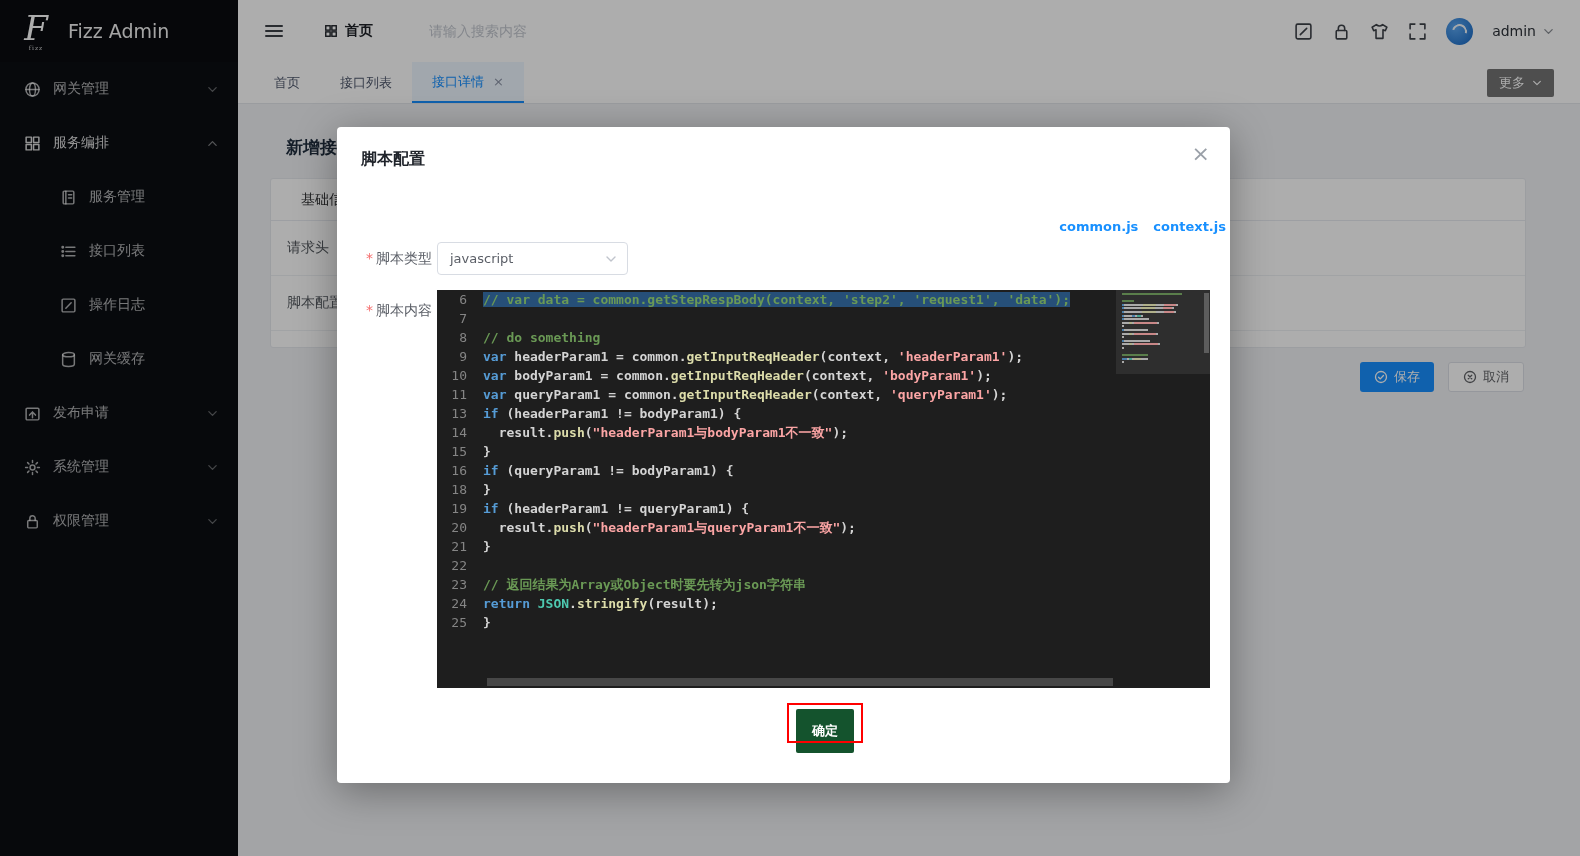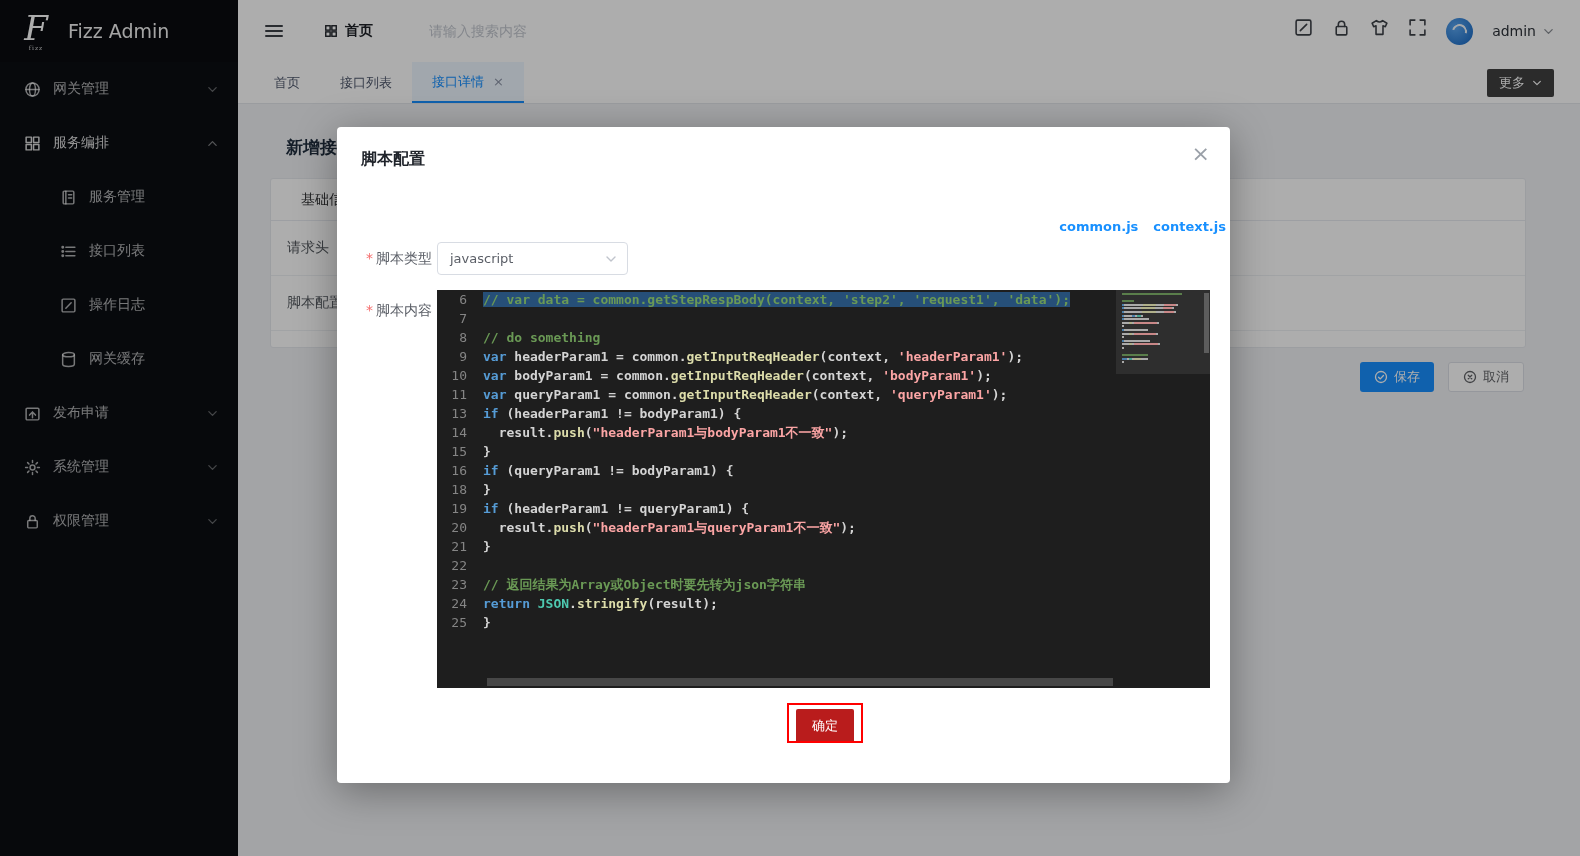--- a/index.html
+++ b/index.html
@@ -23,33 +23,33 @@
   
   #header { position:absolute; left:238px; top:0; right:0; height:62px; background:#fff; display:flex; align-items:center; z-index:1; }
   .hicon { display:inline-flex; color:#3d4148; cursor:pointer; }
   .hicon svg { stroke:currentColor; fill:none; stroke-width:1.5; stroke-linecap:round; stroke-linejoin:round; }
   .hamburger { margin-left:26px; width:20px; height:16px; }
   .bc { display:flex; align-items:center; gap:7px; margin-left:40px; color:#1f2329; font-size:14px; font-weight:700; cursor:pointer; }
   .bc .bci { width:14px; height:14px; display:inline-flex; }
   .bc .bci svg { stroke:#1f2329; fill:none; stroke-width:1.6; }
   #search-input { margin-left:56px; width:220px; border:none; outline:none; font-size:14px; color:#333; background:transparent; }
   #search-input::placeholder { color:#c3c7cf; }
-  .header-right { margin-left:auto; display:flex; gap:19px; padding-right:26px; }
+  .header-right { margin-left:auto; display:flex; align-items:center; gap:19px; padding-right:26px; }
   .header-right .hicon { width:19px; height:19px; }
   .avatar { width:27px; height:27px; border-radius:50%; background:radial-gradient(circle at 35% 35%, #5aa6f0, #1565c0); position:relative; cursor:pointer; }
   .avatar::after { content:""; position:absolute; inset:6px; border:2px solid rgba(255,255,255,.92); border-radius:50%; border-left-color:transparent; border-bottom-color:transparent; transform:rotate(-30deg); }
   .user { display:flex; align-items:center; gap:7px; font-size:14px; color:#2c3138; cursor:pointer; }
   .user .chev { opacity:.8; color:#6b7078; }
 
   
   #tabbar { position:absolute; left:238px; top:62px; right:0; height:42px; background:#fff; border-bottom:1px solid #e3e6ea; display:flex; align-items:stretch; padding-left:16px; z-index:1; }
   .tab { display:inline-flex; align-items:center; padding:0 20px; font-size:13px; color:#515a6e; cursor:pointer; }
   .tab.active { color:#1890ff; background:rgba(24,144,255,.08); border-bottom:2px solid #1890ff; }
   .tab .tclose { margin-left:9px; font-size:13px; color:#8b93a6; line-height:1; }
-  .more-btn { position:absolute; right:26px; top:7px; height:28px; background:#404040; color:#fff; font-size:13px; border:none; border-radius:2px; padding:0 12px; display:flex; align-items:center; gap:7px; cursor:pointer; }
+  .more-btn { position:absolute; right:26px; top:7px; height:28px; background:#737373; color:#fff; font-size:13px; border:none; border-radius:2px; padding:0 12px; display:flex; align-items:center; gap:7px; cursor:pointer; }
   .more-btn .chev { opacity:1; color:#fff; }
 
   
   #content { position:absolute; left:238px; top:104px; right:0; bottom:0; background:#f0f2f5; z-index:1; }
   .page-title { position:absolute; left:48px; top:32px; font-size:17px; font-weight:700; color:#1f2d3d; }
   .card { position:absolute; left:32px; right:54px; top:74px; height:170px; background:#fff; border:1px solid #e6e9ee; border-radius:3px; }
   .card-header { height:42px; border-bottom:1px solid #e8ebf0; display:flex; align-items:center; padding-left:30px; font-size:14px; color:#303133; }
   .form-row { height:55px; display:flex; align-items:center; padding-left:16px; font-size:14px; color:#54595f; border-bottom:1px solid #eef0f4; }
   .actions { position:absolute; right:56px; top:258px; display:flex; gap:14px; }
   .btn { height:30px; padding:0 14px; border-radius:3px; font-size:13px; display:inline-flex; align-items:center; gap:6px; cursor:pointer; }
@@ -80,21 +80,21 @@
   .tk-k { color:#569cd6; } .tk-s { color:#fca5a5; } .tk-c { color:#6a9955; }
   .tk-f { color:#dcdcaa; } .tk-t { color:#4ec9b0; } .tk-p { color:#d4d4d4; }
   #mm-slider { position:absolute; right:0; top:0; width:94px; height:84px; background:rgba(121,121,121,.18); }
   #minimap { position:absolute; right:8px; top:3px; width:80px; overflow:hidden; }
   .mm-line { height:2px; margin-bottom:1.6px; display:flex; overflow:hidden; }
   .mm-seg { height:2px; flex:none; }
   #hscroll { position:absolute; left:50px; bottom:2px; width:626px; height:8px; background:rgba(121,121,121,.45); cursor:pointer; }
   #vscroll { position:absolute; right:1px; top:3px; width:5px; height:60px; background:rgba(150,150,150,.45); cursor:pointer; }
 
   
-  #ok-btn { position:absolute; left:459px; top:582px; height:34px; padding:0 16px; background:#b91c1c; color:#fff; border:none; border-radius:2px; font-size:13px; cursor:pointer; }
+  #ok-btn { position:absolute; left:459px; top:582px; height:44px; padding:0 16px; background:#14532d; color:#fff; border:none; border-radius:2px; font-size:13px; cursor:pointer;font-weight:bold; }
   #annotation { position:absolute; left:450px; top:576px; width:76px; height:40px; border:2px solid #ff0000; pointer-events:none; }
 </style>
 </head>
 <body>
 
 <div id="screen">
 
   <div id="sidebar">
     <div class="logo-area">
       <span class="logo-f">F<small>fizz</small></span>

